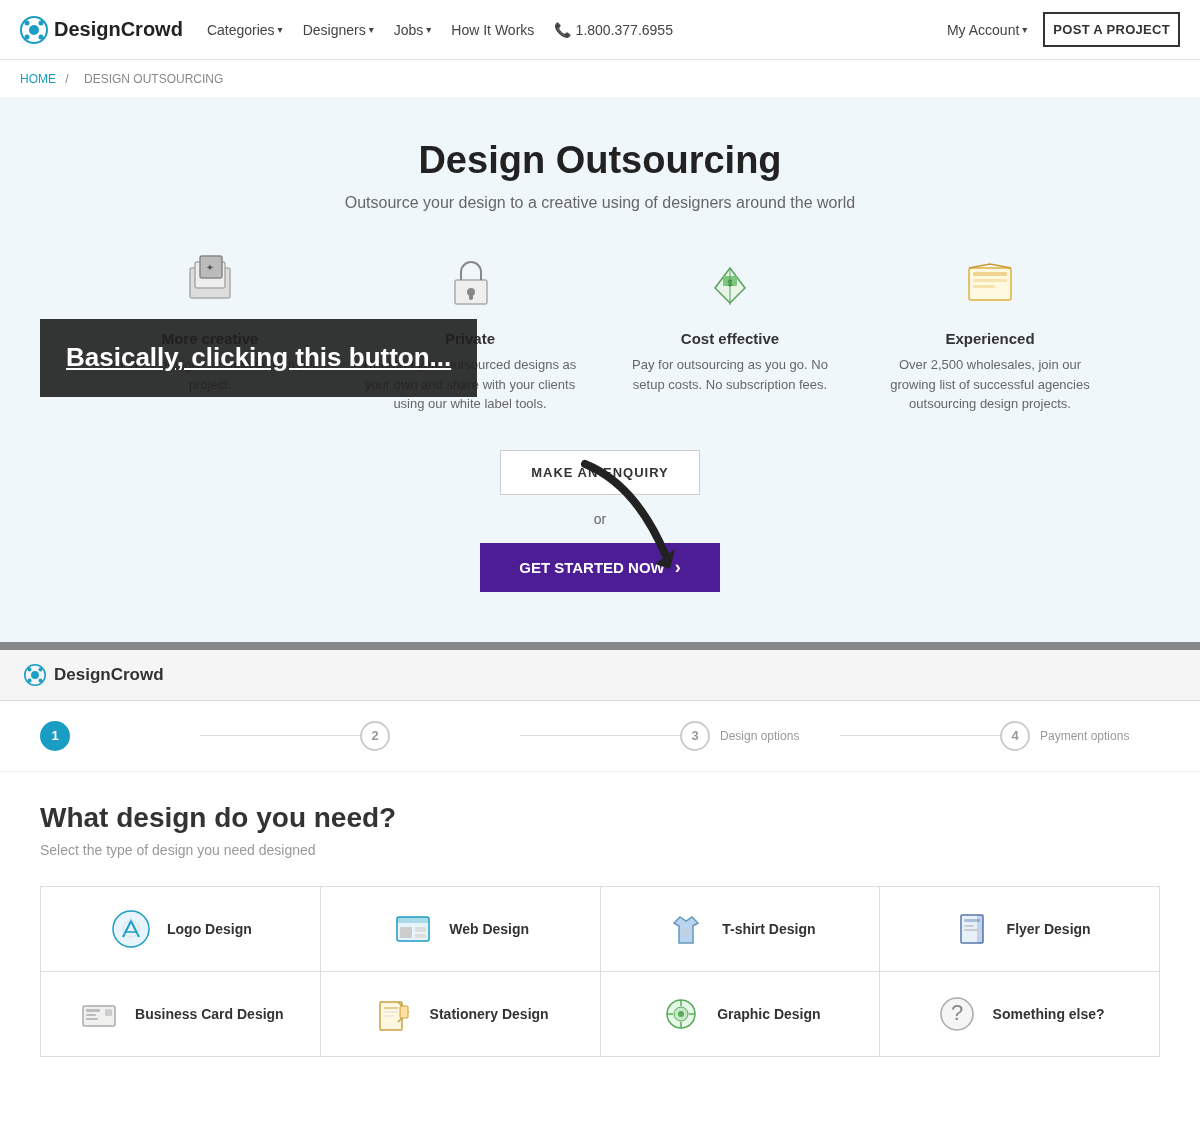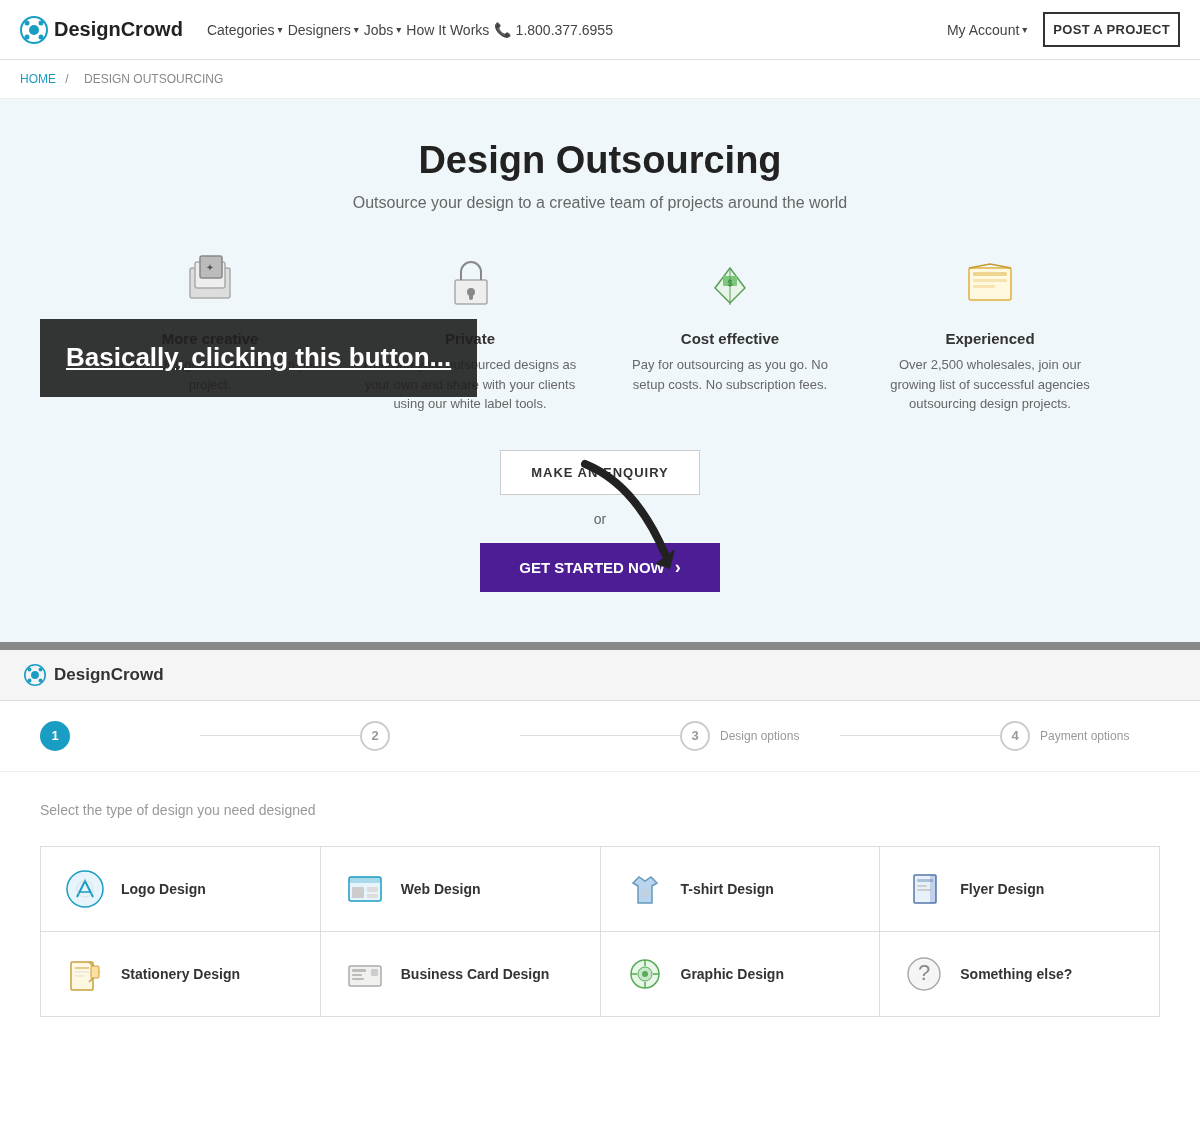--- a/index.html
+++ b/index.html
@@ -6,21 +6,21 @@
     body { font-family: 'Helvetica Neue', Arial, sans-serif; background: #fff; color: #333; font-size: 14px; }
 
     
     .navbar {
       display: flex; align-items: center; padding: 0 20px;
       height: 60px; border-bottom: 1px solid #e0e0e0;
       background: #fff;
     }
     .navbar-logo { display: flex; align-items: center; gap: 6px; font-size: 20px; font-weight: bold; color: #222; margin-right: 24px; cursor: pointer; }
     .navbar-logo-icon { width: 28px; height: 28px; }
-    .navbar-links { display: flex; align-items: flex-end; gap: 5px; flex: 1; }
+    .navbar-links { display: flex; align-items: flex-end; gap: 20px; flex: 1; }
     .navbar-link { font-size: 14px; color: #444; cursor: pointer; display: flex; align-items: center; gap: 3px; }
     .navbar-phone { font-size: 14px; color: #444; display: flex; align-items: center; gap: 5px; }
     .navbar-right { display: flex; align-items: center; gap: 16px; margin-left: auto; }
     .btn-post-project {
       background: #fff; border: 2px solid #333; padding: 8px 8px;
       font-size: 13px; font-weight: bold; cursor: pointer; color: #333;
       letter-spacing: 0.3px;
     }
     .chevron { font-size: 10px; }
 
@@ -123,20 +123,21 @@
       grid-template-columns: repeat(4, 1fr);
       gap: 1px;
       background: #ddd;
       border: 1px solid #ddd;
     }
     .design-card {
       background: #fff; padding: 18px 20px;
       display: flex; align-items: center; gap: 14px;
       cursor: pointer; border: 2px solid transparent;
       min-height: 80px;
+      justify-content: center;
     }
     .design-card-icon { width: 44px; height: 44px; flex-shrink: 0; }
     .design-card-label { font-size: 14px; font-weight: 600; color: #333; }
 
     
     .page-wrapper { position: relative; }
     .hero-wrapper { position: relative; }
     .project-wrapper { position: relative; }
   </style>
 </head>
@@ -174,21 +175,21 @@
 
   <div class="breadcrumb">
     <a>HOME</a>
     <span>/</span>
     <span>DESIGN OUTSOURCING</span>
   </div>
 
   <div class="hero-wrapper">
     <section class="hero-section">
       <h1 class="hero-title">Design Outsourcing</h1>
-      <p class="hero-subtitle">Outsource your design to a creative team of projects around the world</p>
+      <p class="hero-subtitle">Outsource your design to a creative using of designers around the world</p>
 
       <div class="features-row">
 
         <div class="feature-item">
           <div class="feature-icon icon-creative">
             <svg viewBox="0 0 70 70" fill="none">
               <rect x="15" y="20" width="40" height="30" rx="2" fill="#ddd" stroke="#aaa" stroke-width="1.5"></rect>
               <rect x="20" y="14" width="30" height="26" rx="2" fill="#eee" stroke="#aaa" stroke-width="1.5"></rect>
               <rect x="25" y="8" width="22" height="22" rx="2" fill="#bbb" stroke="#888" stroke-width="1.5"></rect>
               <text x="35" y="23" text-anchor="middle" font-size="10" fill="#555">✦</text>
@@ -294,20 +295,21 @@
           <span class="step-label">Design options</span>
         </div>
         <div class="step-line"></div>
         <div class="step-item">
           <div class="step-circle inactive">4</div>
           <span class="step-label">Payment options</span>
         </div>
       </div>
 
       <div class="project-content">
+        <h2 class="project-question">What design do you need?</h2>
         <p class="project-subtext">Select the type of design you need designed</p>
 
         <div class="design-grid">
 
           <div class="design-card">
             <div class="design-card-icon">
               <svg viewBox="0 0 44 44" fill="none">
                 <circle cx="22" cy="22" r="18" fill="#e8f4fb" stroke="#1a9dc3" stroke-width="1.5"></circle>
                 <path d="M14 30 L22 14 L30 30" stroke="#1a9dc3" stroke-width="2" fill="none"></path>
                 <line x1="16" y1="25" x2="28" y2="25" stroke="#1a9dc3" stroke-width="1.5"></line>
@@ -344,47 +346,47 @@
             <div class="design-card-icon">
               <svg viewBox="0 0 44 44" fill="none">
                 <rect x="12" y="8" width="22" height="28" rx="1" fill="#e8f0fb" stroke="#5577aa" stroke-width="1.5"></rect>
                 <rect x="15" y="12" width="16" height="3" rx="1" fill="#5577aa" opacity="0.4"></rect>
                 <rect x="15" y="18" width="10" height="2" rx="1" fill="#ccc"></rect>
                 <rect x="15" y="22" width="14" height="2" rx="1" fill="#ccc"></rect>
                 <rect x="28" y="8" width="6" height="28" rx="1" fill="#3355aa" opacity="0.2"></rect>
               </svg>
             </div>
             <span class="design-card-label">Flyer Design</span>
+          </div>
+
+          <div class="design-card">
+            <div class="design-card-icon">
+              <svg viewBox="0 0 44 44" fill="none">
+                <rect x="6" y="14" width="32" height="20" rx="2" fill="#f0f0ee" stroke="#aaa" stroke-width="1.5"></rect>
+                <rect x="9" y="17" width="14" height="3" rx="1" fill="#888" opacity="0.5"></rect>
+                <rect x="9" y="22" width="10" height="2" rx="1" fill="#bbb"></rect>
+                <rect x="9" y="26" width="12" height="2" rx="1" fill="#bbb"></rect>
+                <rect x="28" y="17" width="7" height="7" rx="1" fill="#ccc"></rect>
+              </svg>
+            </div>
+            <span class="design-card-label">Business Card Design</span>
           </div>
 
           <div class="design-card">
             <div class="design-card-icon">
               <svg viewBox="0 0 44 44" fill="none">
                 <rect x="8" y="10" width="22" height="28" rx="1" fill="#fff8e0" stroke="#c8a040" stroke-width="1.5"></rect>
                 <line x1="12" y1="16" x2="26" y2="16" stroke="#c8a040" stroke-width="1"></line>
                 <line x1="12" y1="20" x2="26" y2="20" stroke="#ddd" stroke-width="1"></line>
                 <line x1="12" y1="24" x2="22" y2="24" stroke="#ddd" stroke-width="1"></line>
                 <path d="M26 10 L36 20 L26 30" fill="none" stroke="#c8a040" stroke-width="1.5"></path>
                 <rect x="28" y="14" width="8" height="12" rx="1" fill="#ffe0a0" stroke="#c8a040" stroke-width="1"></rect>
               </svg>
             </div>
             <span class="design-card-label">Stationery Design</span>
-          </div>
-
-          <div class="design-card">
-            <div class="design-card-icon">
-              <svg viewBox="0 0 44 44" fill="none">
-                <rect x="6" y="14" width="32" height="20" rx="2" fill="#f0f0ee" stroke="#aaa" stroke-width="1.5"></rect>
-                <rect x="9" y="17" width="14" height="3" rx="1" fill="#888" opacity="0.5"></rect>
-                <rect x="9" y="22" width="10" height="2" rx="1" fill="#bbb"></rect>
-                <rect x="9" y="26" width="12" height="2" rx="1" fill="#bbb"></rect>
-                <rect x="28" y="17" width="7" height="7" rx="1" fill="#ccc"></rect>
-              </svg>
-            </div>
-            <span class="design-card-label">Business Card Design</span>
           </div>
 
           <div class="design-card">
             <div class="design-card-icon">
               <svg viewBox="0 0 44 44" fill="none">
                 <circle cx="22" cy="22" r="14" fill="#e8f8e8" stroke="#5aaa5a" stroke-width="1.5"></circle>
                 <circle cx="22" cy="22" r="7" fill="#c8e8c8" stroke="#5aaa5a" stroke-width="1"></circle>
                 <circle cx="22" cy="22" r="3" fill="#5aaa5a"></circle>
                 <line x1="22" y1="8" x2="22" y2="14" stroke="#5aaa5a" stroke-width="1.5"></line>
                 <line x1="22" y1="30" x2="22" y2="36" stroke="#5aaa5a" stroke-width="1.5"></line>

